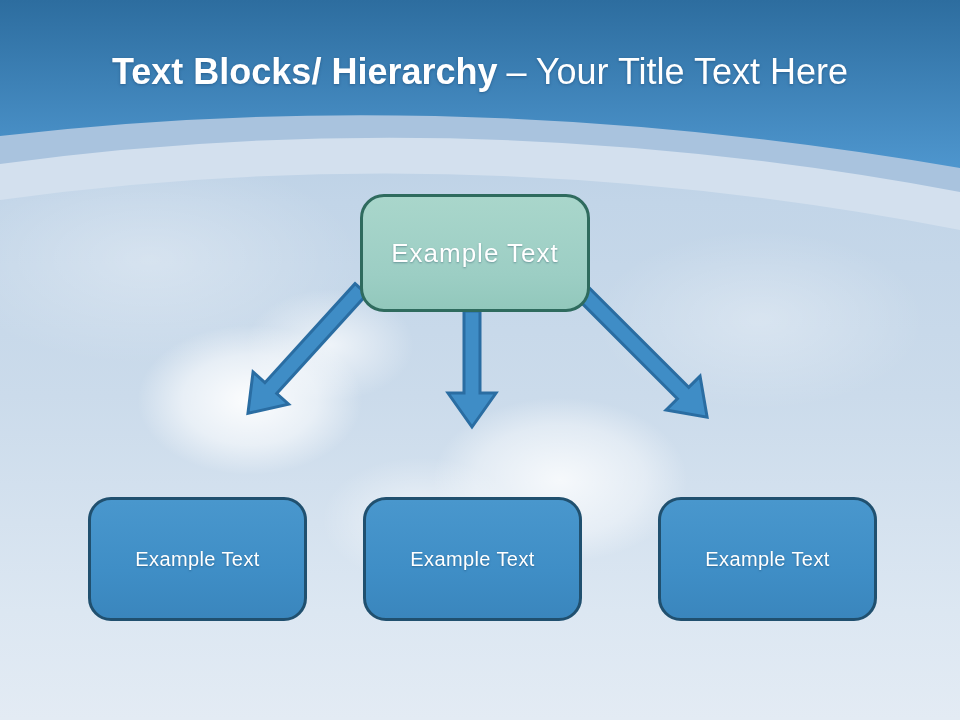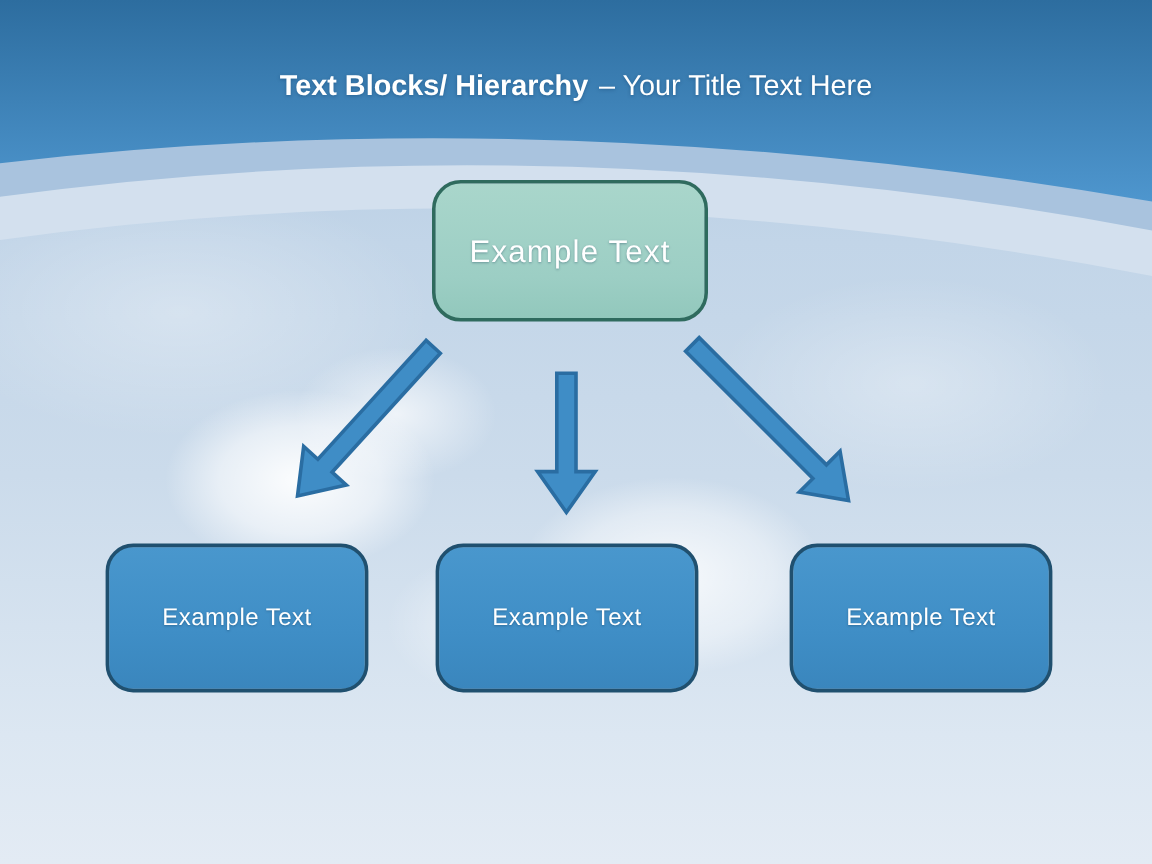--- a/index.html
+++ b/index.html
@@ -17,30 +17,31 @@
       radial-gradient(ellipse 170px 110px at 560px 480px, rgba(255,255,255,0.8) 0%, rgba(255,255,255,0.4) 50%, rgba(255,255,255,0) 75%),
       radial-gradient(ellipse 140px 90px at 420px 520px, rgba(255,255,255,0.6) 0%, rgba(255,255,255,0) 70%),
       radial-gradient(ellipse 220px 120px at 760px 320px, rgba(255,255,255,0.30) 0%, rgba(255,255,255,0) 75%),
       radial-gradient(ellipse 300px 150px at 150px 260px, rgba(255,255,255,0.30) 0%, rgba(255,255,255,0) 70%),
       linear-gradient(180deg, var(--sky-top,#AFC8E0) 0%, #C2D5E8 28%, #CBDBEB 55%, #DCE7F2 85%, var(--sky-bottom,#E3EBF4) 100%);
   }
   .curves{position:absolute;left:0;top:0;}
   .title{
     position:absolute;left:0;top:52px;width:960px;
     text-align:center;color:var(--title-text,#FFFFFF);
-    font-size:24px;line-height:40px;white-space:nowrap;
+    font-size:36px;line-height:40px;white-space:nowrap;
     text-shadow:0 1px 3px rgba(0,40,80,0.35);
   }
   .title .bold{font-weight:bold;}
   .title .regular{font-weight:normal;margin-left:9px;}
   .node{
     position:absolute;display:flex;align-items:center;justify-content:center;
     color:var(--box-text,#FFFFFF);text-align:left;
     box-sizing:border-box;
     text-shadow:0 1px 2px rgba(0,40,70,0.35);
+    margin-top:44px;
   }
   .node-root{
     left:360px;top:150px;width:230px;height:118px;
     border:3px solid var(--root-border,#2F6B5E);border-radius:24px;
     background:linear-gradient(180deg, var(--root-fill-light,#A9D6CB) 0%, var(--root-fill,#9CCEC4) 70%, #92C8BC 100%);
     font-size:26px;letter-spacing:1px;
   }
   .node-child{
     top:453px;width:219px;height:124px;
     border:3px solid var(--child-border,#20506F);border-radius:23px;

